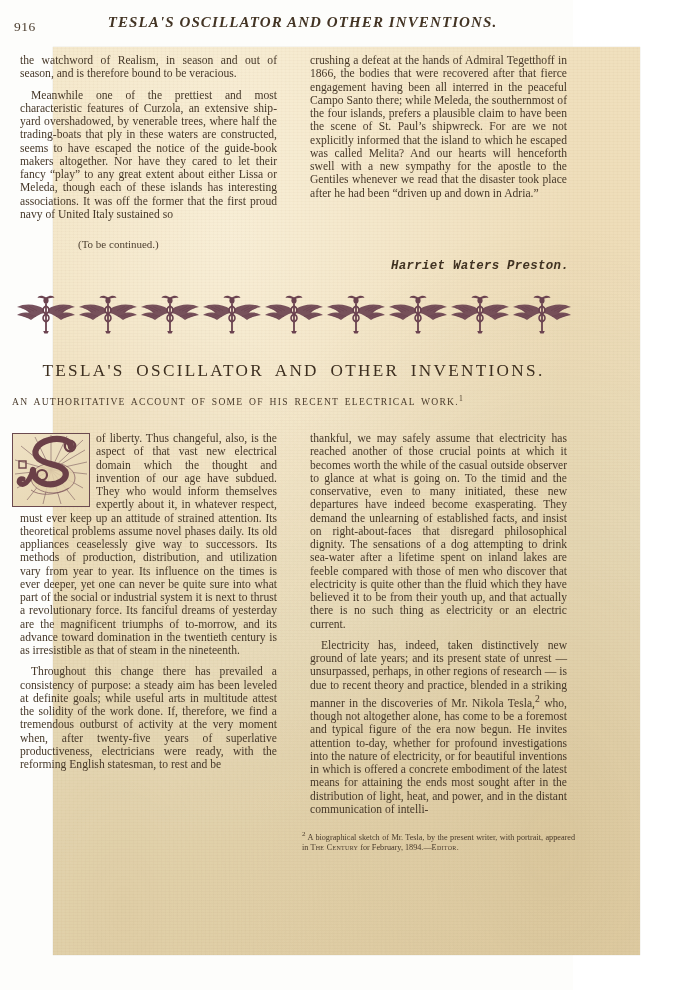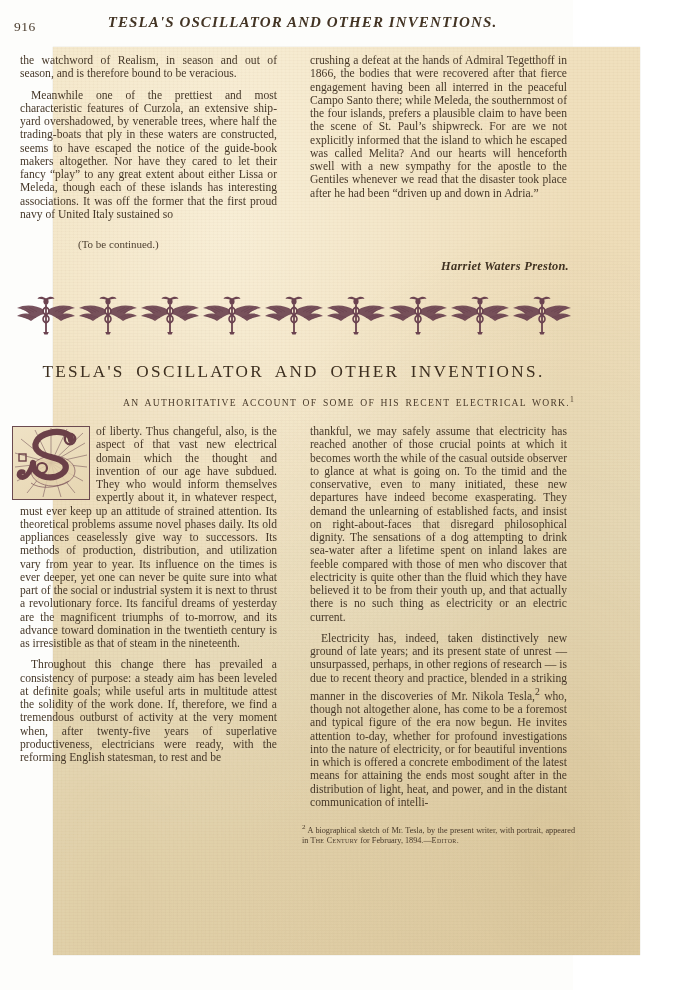--- a/index.html
+++ b/index.html
@@ -109,20 +109,21 @@
   }
   .byline {
     text-align: right;
     font-style: italic;
     font-weight: bold;
     font-size: 12.4px;
     letter-spacing: .3px;
     color: #403222;
     margin-top: 9px;
     padding-right: 6px;
+    font-family: Liberation Mono, monospace;
   }
 
   
   .ornament {
     margin: 22px 0 24px 0;
     height: 42px;
     display: flex;
     align-items: center;
     justify-content: center;
     gap: 0px;
@@ -132,26 +133,26 @@
   
   .art-title {
     text-align: center;
     font-size: 17.2px;
     letter-spacing: 2.3px;
     color: #3d2f20;
     word-spacing: 5px;
     margin-bottom: 13px;
   }
   .art-sub {
-    text-align: right;
+    text-align: left;
     font-size: 9.6px;
     letter-spacing: 1.25px;
     color: #4a3b2b;
     word-spacing: 2px;
-    margin-bottom: 9px;
+    margin-bottom: 17px;
   }
   .art-sub sup { font-size: 7.6px; }
 
   
   .dropcap {
     float: left;
     width: 78px;
     height: 74px;
     margin: 1px 6px 1px 0;
     border: 1.2px solid #6b4a4f;

